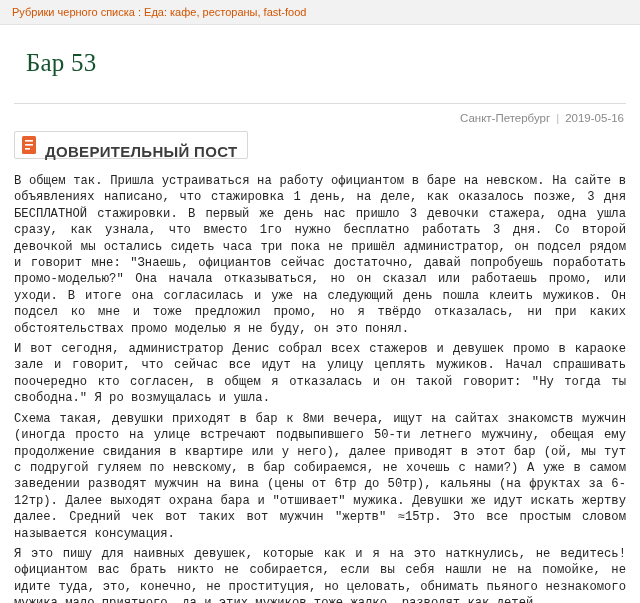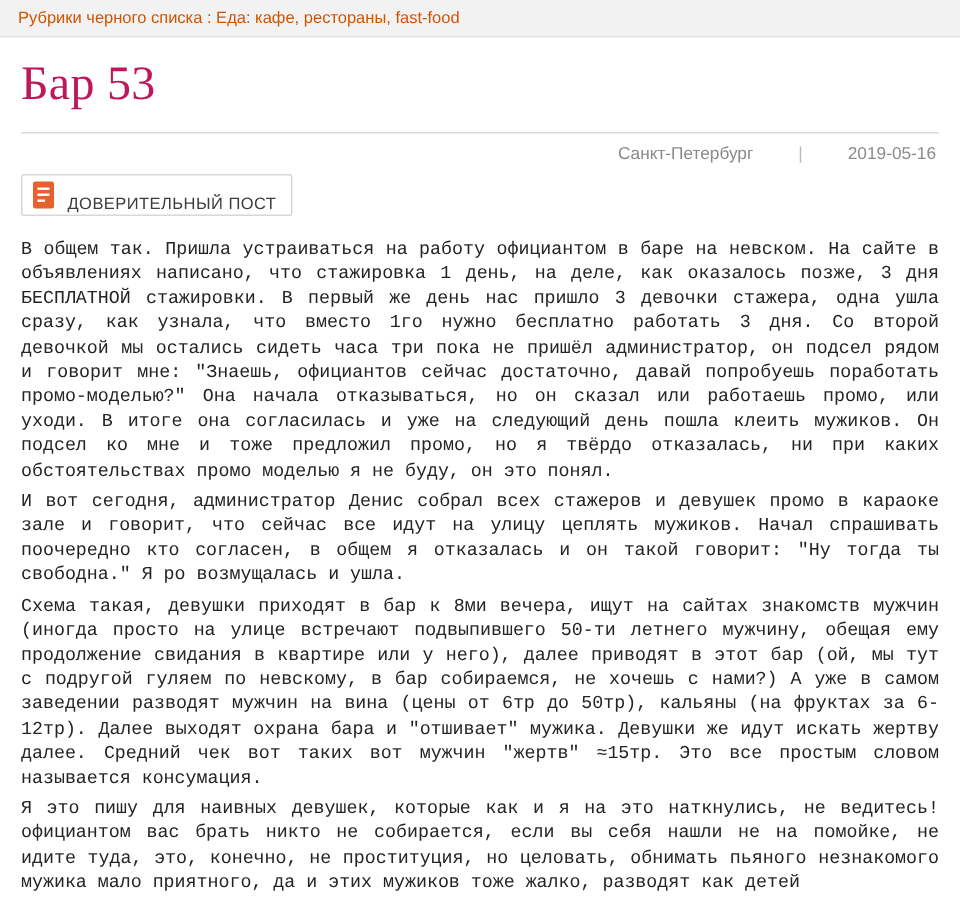--- a/index.html
+++ b/index.html
@@ -33,39 +33,38 @@
     font-size: 11px;
     color: #d35400;
     white-space: nowrap;
     overflow: hidden;
     text-overflow: ellipsis;
   }
   .title-wrap {
     padding: 12px 14px 6px 14px;
   }
   .page-title {
-    font-size: 32px;
+    font-size: 25px;
     font-weight: normal;
-    color: #be185d;
-    margin: 0;
+    color: #14532d;
+    margin: 12px;
     font-family: "Liberation Serif", serif;
     letter-spacing: 0.2px;
   }
   .title-rule {
     border: none;
     border-top: 1px solid #dcdcdc;
     margin: 8px 14px 0 14px;
   }
   .meta-row {
     display: flex;
     align-items: center;
     justify-content: flex-end;
     padding: 5px 16px 0 14px;
     height: 18px;
-    gap: 24px;
   }
   .meta-text {
     font-size: 11.5px;
     color: #8a8a8a;
     white-space: nowrap;
   }
   .meta-sep {
     color: #b9b9b9;
     padding: 0 6px;
   }
@@ -85,22 +84,22 @@
   }
   .badge-icon {
     width: 16px;
     height: 20px;
     margin-right: 8px;
     display: inline-block;
     position: relative;
   }
   .badge-icon svg { display: block; }
   .badge-label {
-    font-size: 11px;
-    font-weight: normal;
+    font-size: 15px;
+    font-weight: bold;
     color: #3d3d3d;
     letter-spacing: 0.3px;
     white-space: nowrap;
     margin-top: 12px;
   }
   .article {
     padding: 10px 14px 0 14px;
     box-sizing: border-box;
   }
   .article p {

